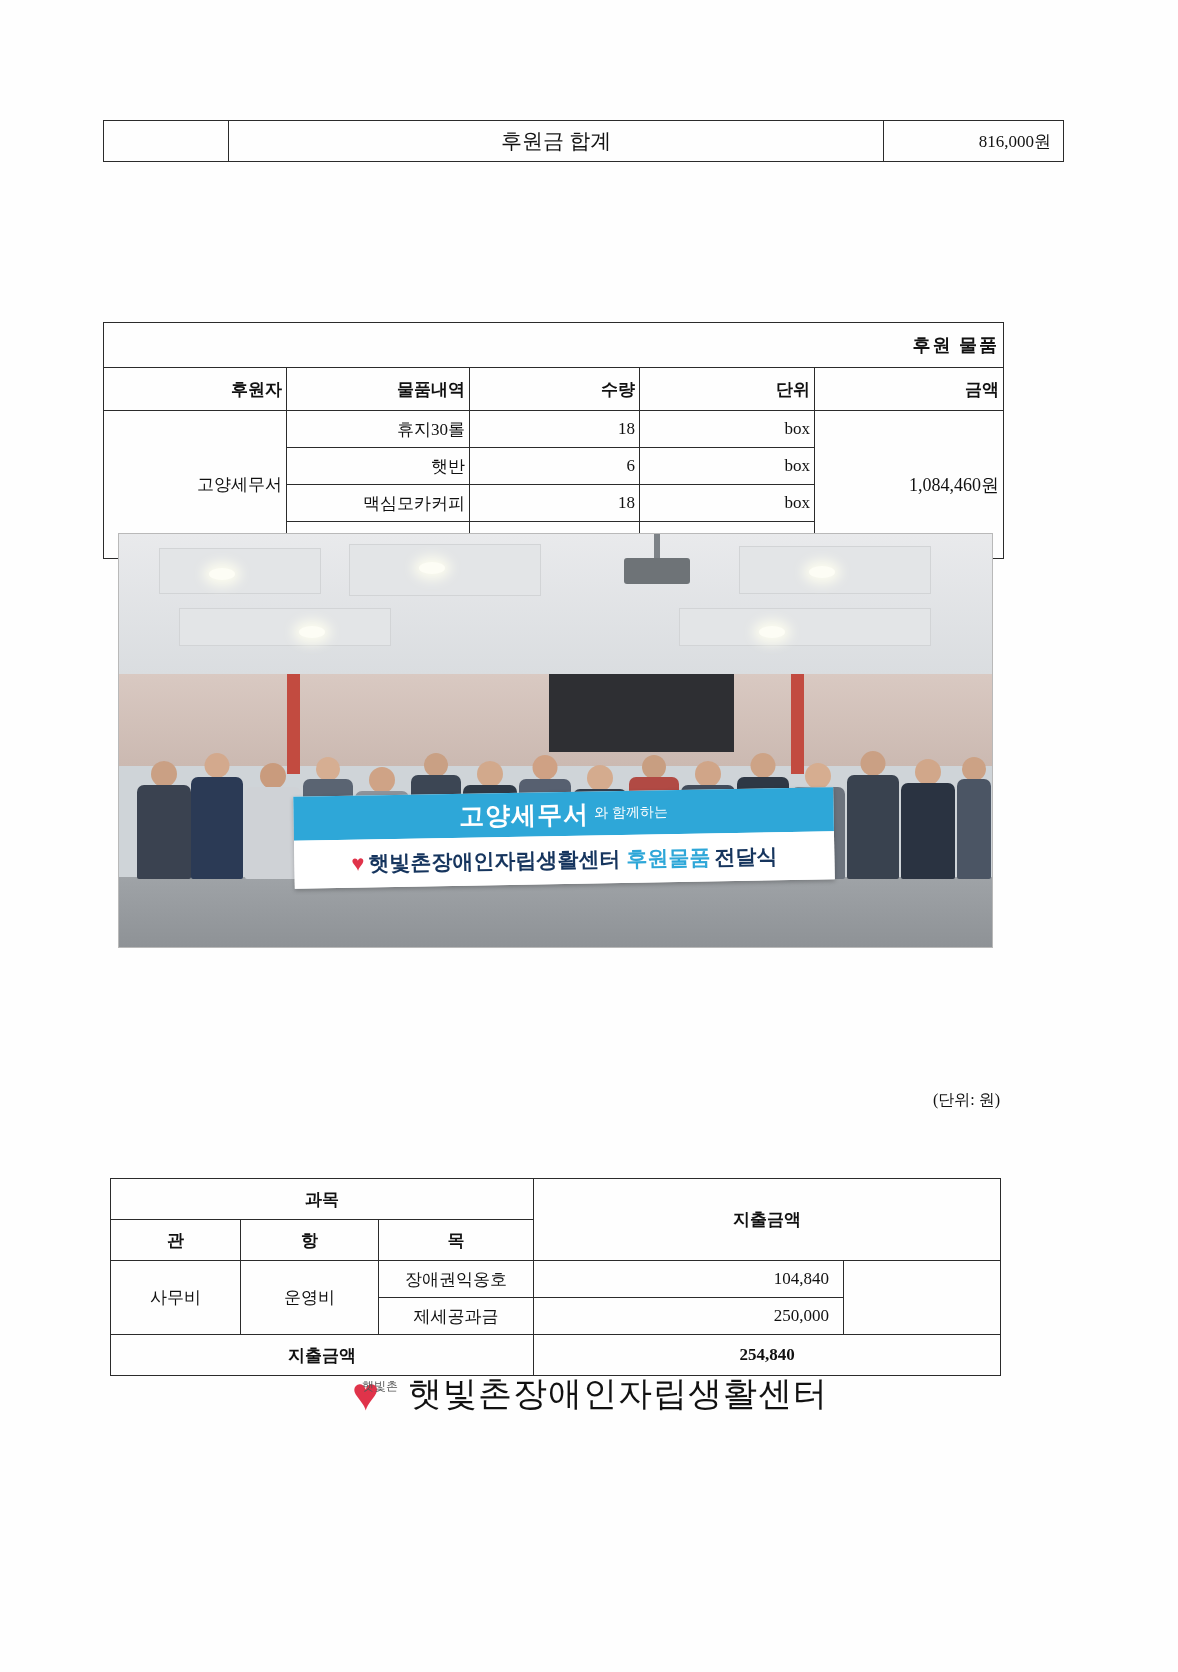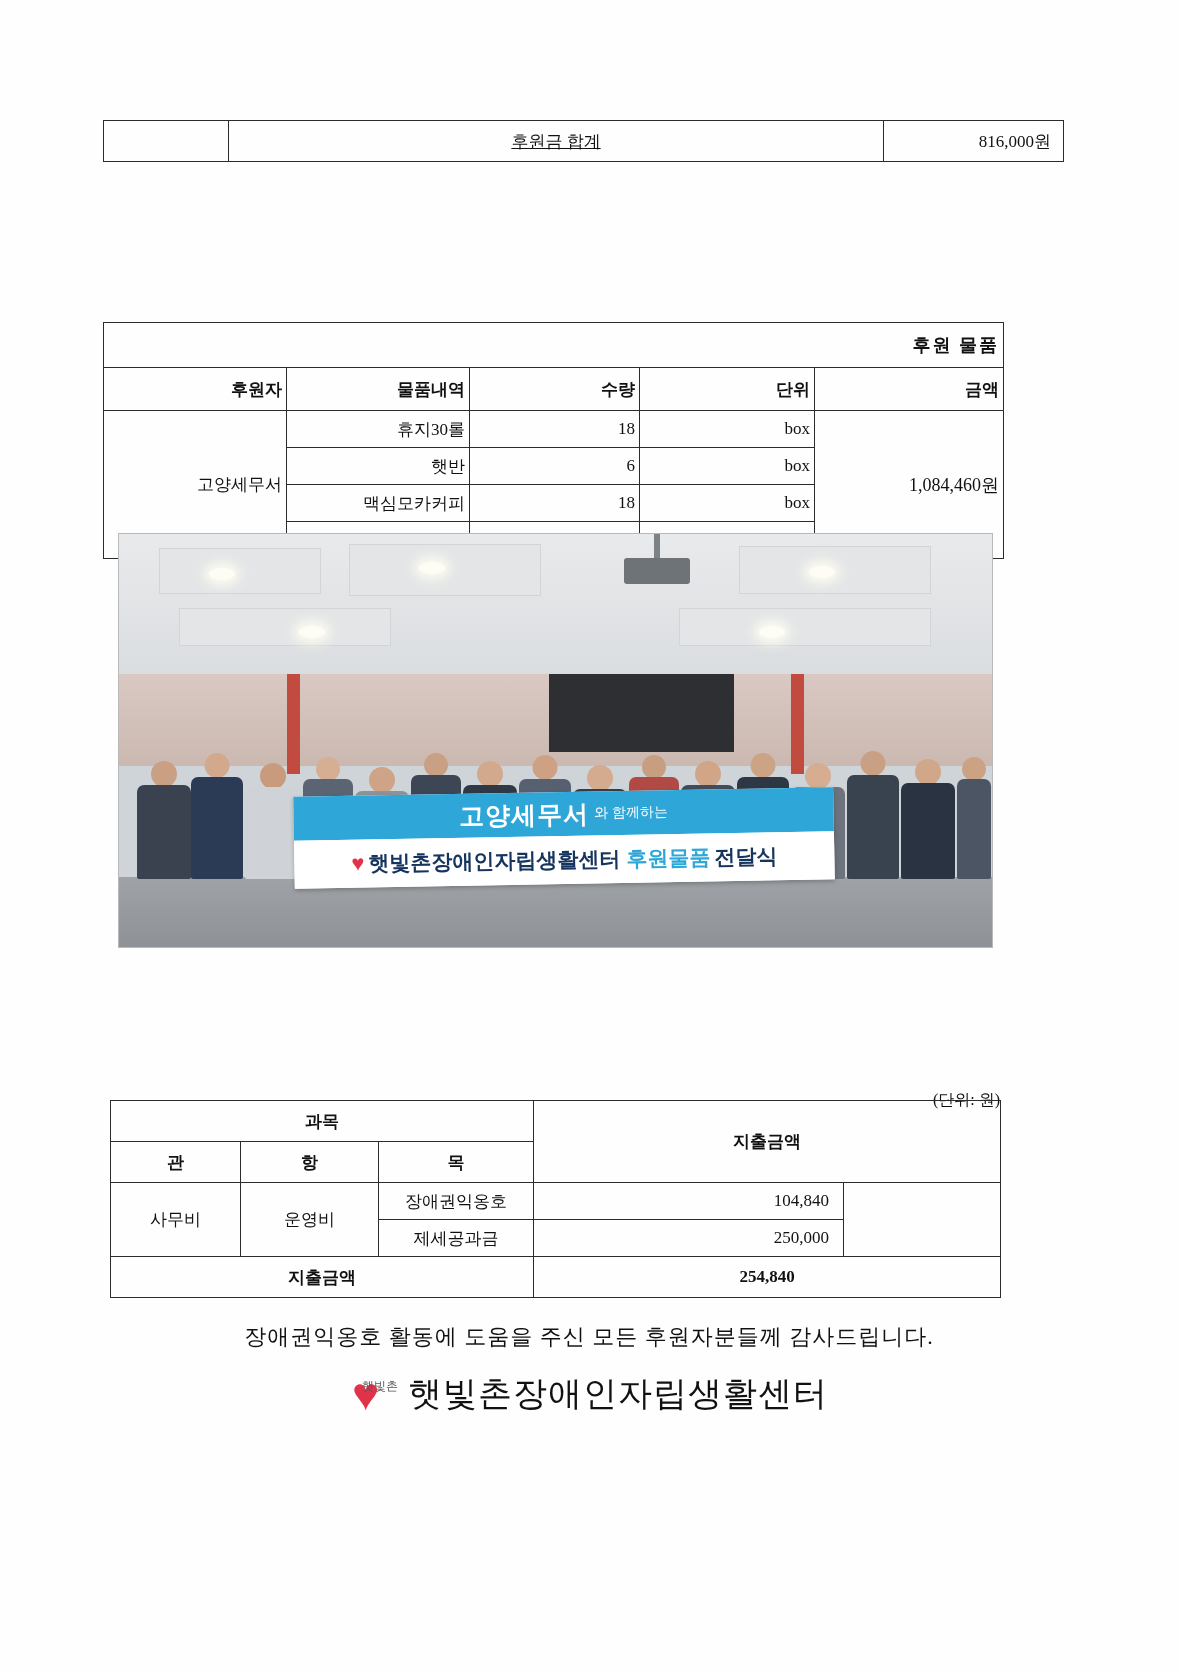--- a/index.html
+++ b/index.html
@@ -51,21 +51,21 @@
     text-align: left;
     padding-left: 12px;
     font-size: 16px;
     line-height: 1.55;
     vertical-align: top;
     padding-top: 6px;
     height: 148px;
   }
   .donor-detail .ln { white-space: pre; display: block; }
   .donor-detail .gap { height: 14px; display: block; }
-  .sum-label { font-size: 17px; text-decoration: underline; }
+  .sum-label { font-size: 21px; }
   .sum-value { text-align: right; padding-right: 12px; font-size: 17px; }
 
   
   .tbl-goods {
     position: absolute;
     left: 103px;
     top: 322px;
     width: 900px;
   }
   .tbl-goods td { height: 32px; text-align: right; }
@@ -180,21 +180,21 @@
     position: absolute;
     right: 178px;
     top: 1090px;
     font-size: 16px;
   }
 
   
   .tbl-use {
     position: absolute;
     left: 110px;
-    top: 1100px;
+    top: 1178px;
     width: 890px;
   }
   .tbl-use td { height: 32px; font-size: 17px; }
   .tbl-use .hd { font-weight: bold; height: 36px; }
   .money { text-align: right; padding-right: 14px; }
   .total-row td { font-weight: bold; height: 36px; }
 
   
   .thanks {
     position: absolute;
@@ -433,21 +433,20 @@
       <td>제세공과금</td>
       <td class="money">250,000</td>
     </tr>
     <tr class="total-row">
       <td colspan="3">지출금액</td>
       <td colspan="2">254,840</td>
     </tr>
   </tbody>
     </table>
 
-  <div class="thanks">장애권익옹호 활동에 도움을 주신 모든 후원자분들께 감사드립니다.</div>
   <div class="logo-line">
     <div class="logo-mark">
       <span class="logo-heart">♥</span>
       <span class="logo-mini">햇빛촌</span>
     </div>
     <span class="logo-text">햇빛촌장애인자립생활센터</span>
   </div>
 
 </div>
 

